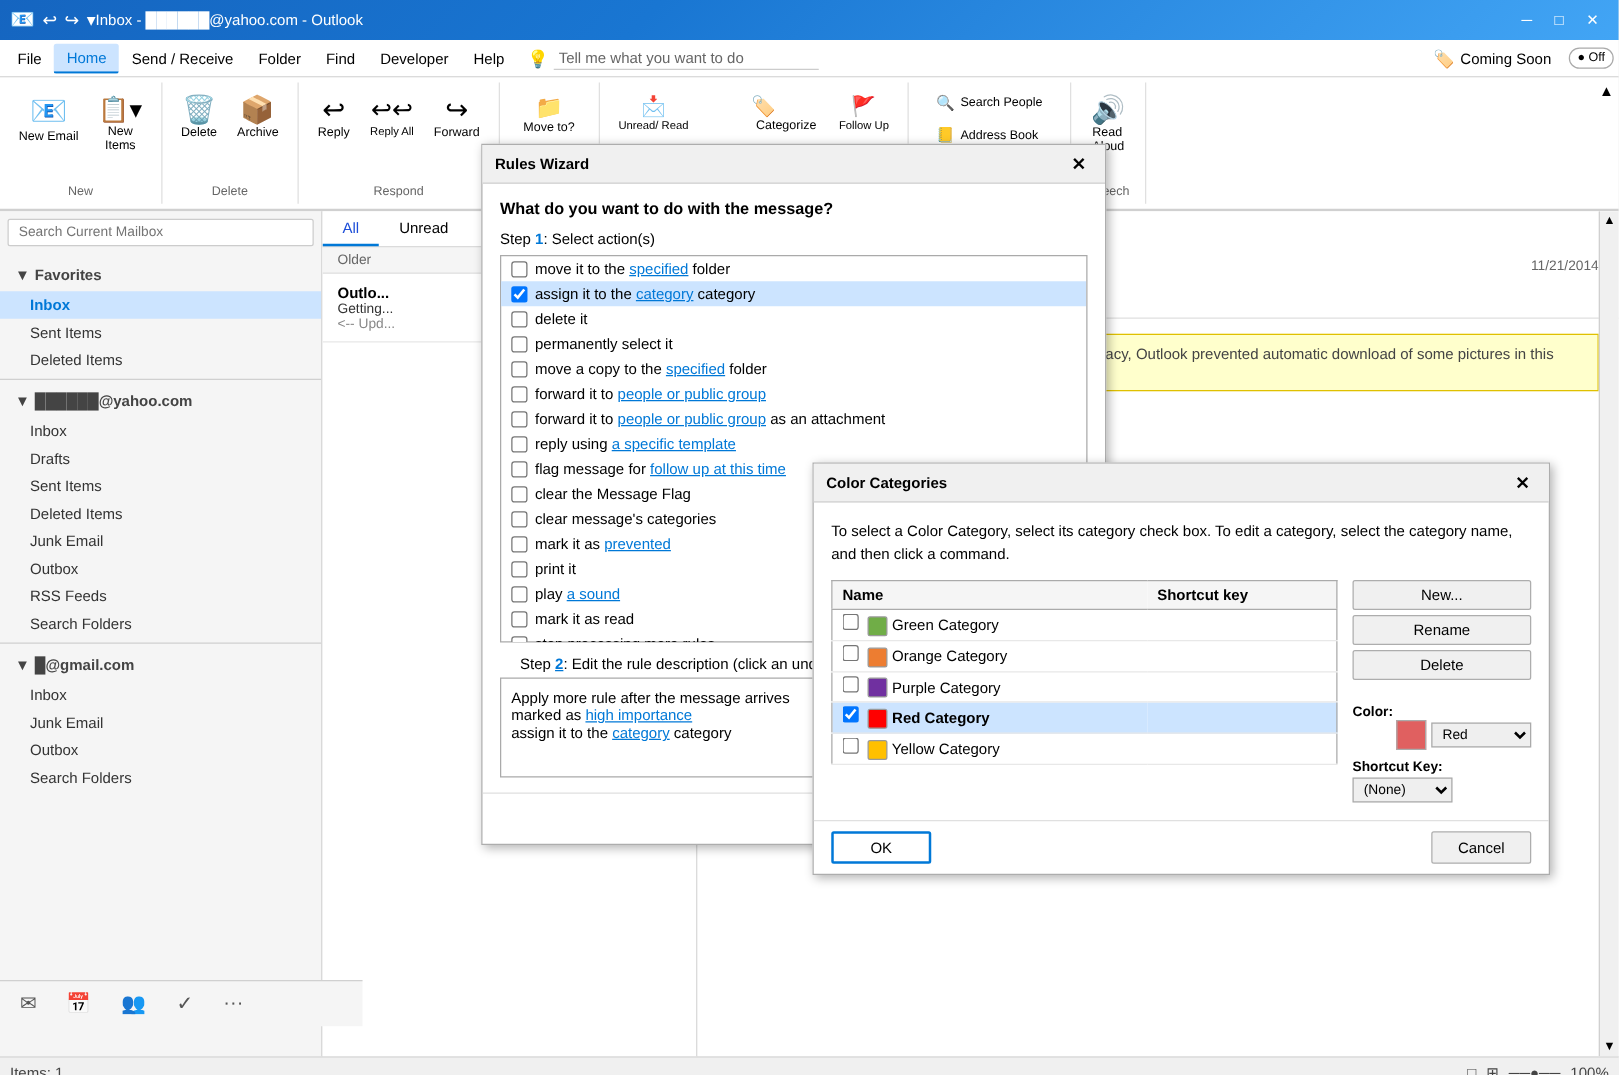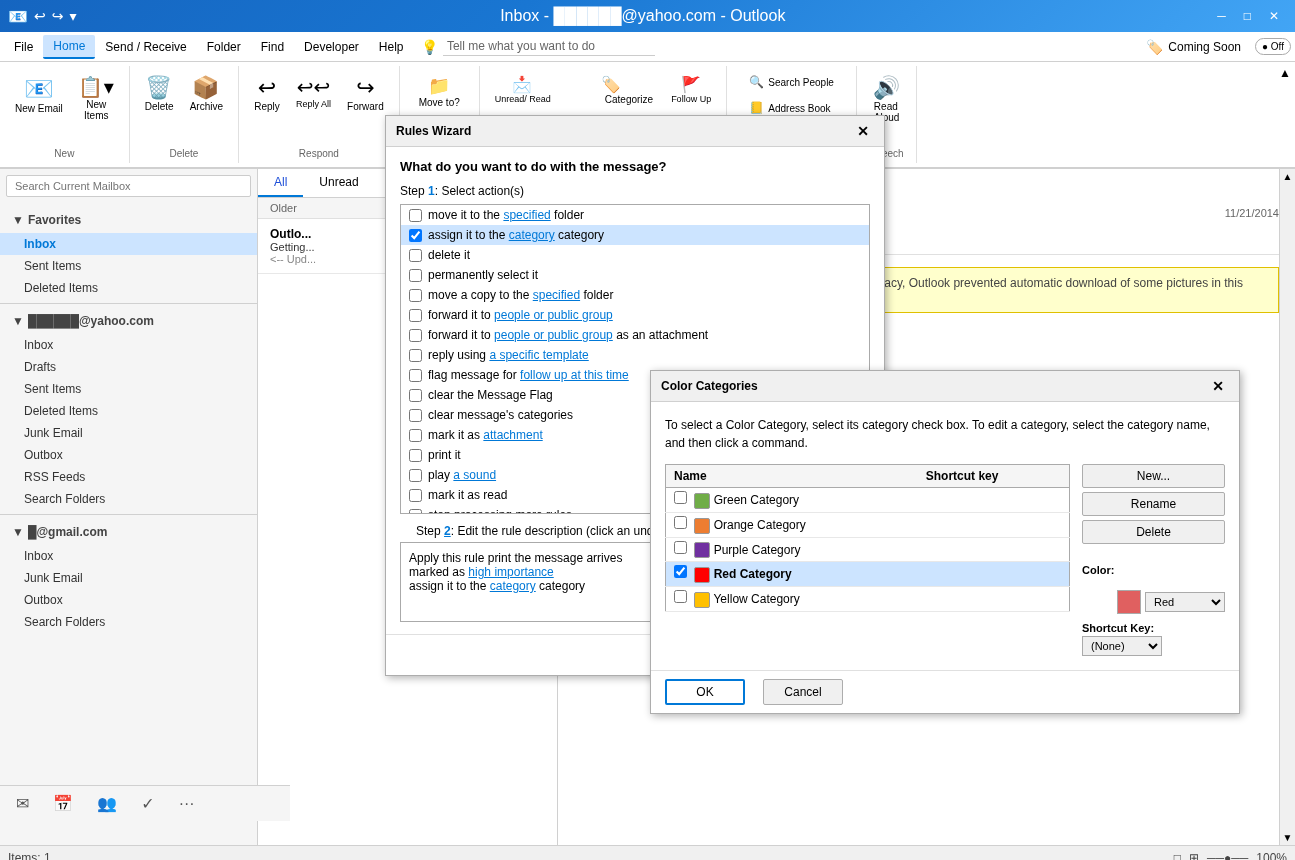--- a/index.html
+++ b/index.html
@@ -9,21 +9,21 @@
     .title-bar {
       background: linear-gradient(135deg, #1565c0 0%, #1976d2 40%, #42a5f5 100%);
       height: 32px;
       display: flex;
       align-items: center;
       justify-content: space-between;
       padding: 0 8px;
       color: white;
     }
     .title-bar-left { display: flex; align-items: center; gap: 6px; }
-    .title-bar-title { font-size: 16px; color: white; flex: 1; text-align: center; }
+    .title-bar-title { font-size: 12px; color: white; flex: 1; }
     .title-bar-controls { display: flex; gap: 2px; }
     .title-btn { background: transparent; border: none; color: white; font-size: 12px; padding: 2px 8px; cursor: pointer; }
 
     
     .menu-bar {
       background: white;
       height: 30px;
       display: flex;
       align-items: center;
       padding: 0 4px;
@@ -166,21 +166,21 @@
     .color-dialog-desc { font-size: 12px; margin-bottom: 12px; line-height: 1.5; }
     .color-table { width: 100%; border-collapse: collapse; border: 1px solid #aaa; }
     .color-table th { background: #f5f5f5; padding: 4px 8px; text-align: left; font-size: 12px; border-bottom: 1px solid #aaa; }
     .color-table td { padding: 3px 8px; font-size: 12px; border-bottom: 1px solid #e8e8e8; }
     .color-table tr.selected td { background: #cce4ff; }
     .color-swatch { width: 16px; height: 16px; border: 1px solid #999; display: inline-block; vertical-align: middle; border-radius: 2px; }
     .color-right-btn { padding: 4px 14px; border: 1px solid #adadad; background: #f0f0f0; cursor: pointer; font-size: 12px; border-radius: 2px; min-width: 80px; }
     .color-prop-label { font-size: 11px; font-weight: 600; margin-top: 8px; }
     .color-select { border: 1px solid #aaa; padding: 2px 4px; font-size: 11px; width: 80px; }
     .color-preview { width: 24px; height: 24px; background: #e06060; border: 1px solid #aaa; display: inline-block; vertical-align: middle; }
-    .color-dialog-footer { padding: 8px 14px; border-top: 1px solid #e0e0e0; display: flex; justify-content: flex-start; gap: 18px; }
+    .color-dialog-footer { padding: 8px 14px; border-top: 1px solid #e0e0e0; display: flex; justify-content: space-between; gap: 18px; }
   </style>
 </head>
 <body>
 
 <div class="title-bar">
   <div class="title-bar-left">
     <span style="font-size:16px;">📧</span>
     <span style="cursor:pointer;font-size:14px;">↩</span>
     <span style="cursor:pointer;font-size:14px;">↪</span>
     <span style="cursor:pointer;font-size:14px;">▾</span>
@@ -477,21 +477,21 @@
         <span>clear the Message Flag</span>
       </div>
 
       <div class="action-item">
         <input type="checkbox" style="">
         <span>clear message's categories</span>
       </div>
 
       <div class="action-item">
         <input type="checkbox" style="">
-        <span>mark it as <span class="action-link">attachment</span></span>
+        <span>mark it as <span class="action-link">prevented</span></span>
       </div>
 
       <div class="action-item">
         <input type="checkbox" style="">
         <span>print it</span>
       </div>
 
       <div class="action-item">
         <input type="checkbox" style="">
         <span>play <span class="action-link">a sound</span></span>
@@ -506,21 +506,21 @@
         <input type="checkbox" style="">
         <span>stop processing more rules</span>
       </div>
 
     </div>
 
     <div class="step2-label">
       Step <span style="color:#0078d7;font-weight:600;">2</span>: Edit the rule description (click an und<span style="text-decoration:underline;color:#0078d7;">...</span>
     </div>
     <div class="rule-desc">
-      <div>Apply this rule print the message arrives</div>
+      <div>Apply more rule after the message arrives</div>
       <div>marked as <span class="action-link">high importance</span></div>
       <div>assign it to the <span class="action-link">category</span> category</div>
     </div>
   </div>
   <div class="dialog-footer">
     <button class="dlg-btn">Cancel</button>
     <button class="dlg-btn">&lt; Ba...</button>
   </div>
 </div>
 
@@ -583,21 +583,21 @@
             </tr>
           </tbody>
         </table>
       </div>
       <div style="display:flex;flex-direction:column;gap:4px;min-width:90px;">
         <button class="color-right-btn">New...</button>
         <button class="color-right-btn">Rename</button>
         <button class="color-right-btn">Delete</button>
         <div style="margin-top:8px;">
           <div class="color-prop-label">Color:</div>
-          <div style="display:flex;align-items:center;gap:4px;margin-top:14px;padding-left:35px;">
+          <div style="display:flex;align-items:center;gap:4px;margin-top:0;padding-left:35px;">
             <span class="color-preview"></span>
             <select class="color-select">
               <option>Red</option>
             </select>
           </div>
           <div style="margin-top:8px;">
             <div class="color-prop-label">Shortcut Key:</div>
             <select class="color-select" style="width:80px;margin-top:2px;">
               <option>(None)</option>
             </select>

